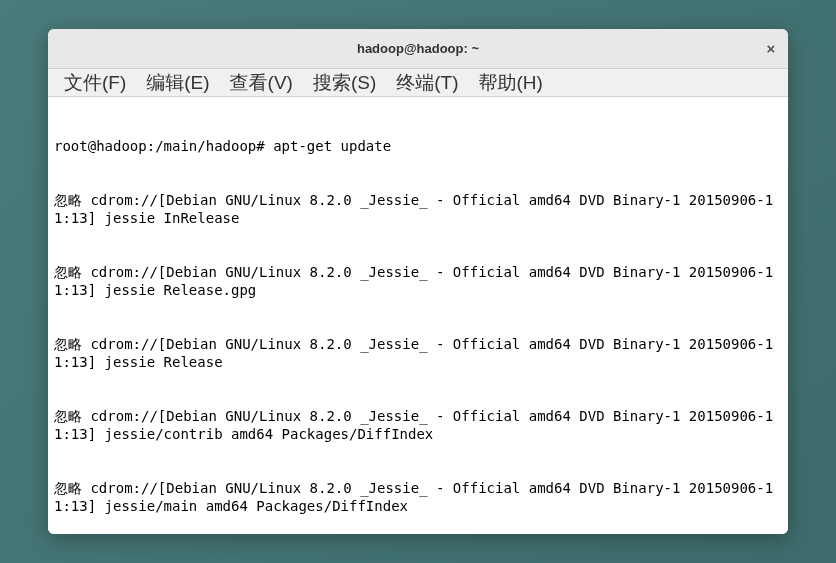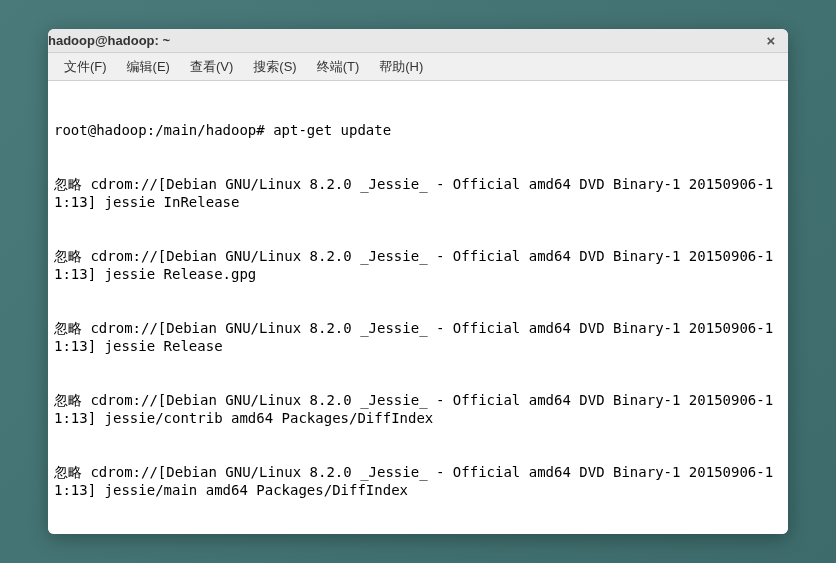--- a/index.html
+++ b/index.html
@@ -21,24 +21,25 @@
       width: 740px;
       height: 505px;
       background: #f0f0f0;
       border-radius: 6px;
       box-shadow: 0 4px 20px rgba(0,0,0,0.3);
       display: flex;
       flex-direction: column;
       overflow: hidden;
     }
     .titlebar {
-      height: 24px;
+      height: 40px;
       background: #e8e8e8;
       display: flex;
       align-items: center;
+      justify-content: center;
       position: relative;
       border-top-left-radius: 6px;
       border-top-right-radius: 6px;
       border-bottom: 1px solid #d0d0d0;
     }
     .title {
       font-size: 13px;
       font-weight: bold;
       color: #333;
     }
@@ -57,21 +58,21 @@
       color: #555;
       font-weight: bold;
     }
     .menubar {
       height: 28px;
       background: #f0f0f0;
       display: flex;
       align-items: center;
       padding: 0 6px;
       border-bottom: 1px solid #d0d0d0;
-      font-size: 13px;
+      font-size: 19px;
       color: #333;
     }
     .menu-item {
       padding: 4px 10px;
       cursor: pointer;
     }
     .terminal {
       flex: 1;
       background: #ffffff;
       padding: 4px 6px;

